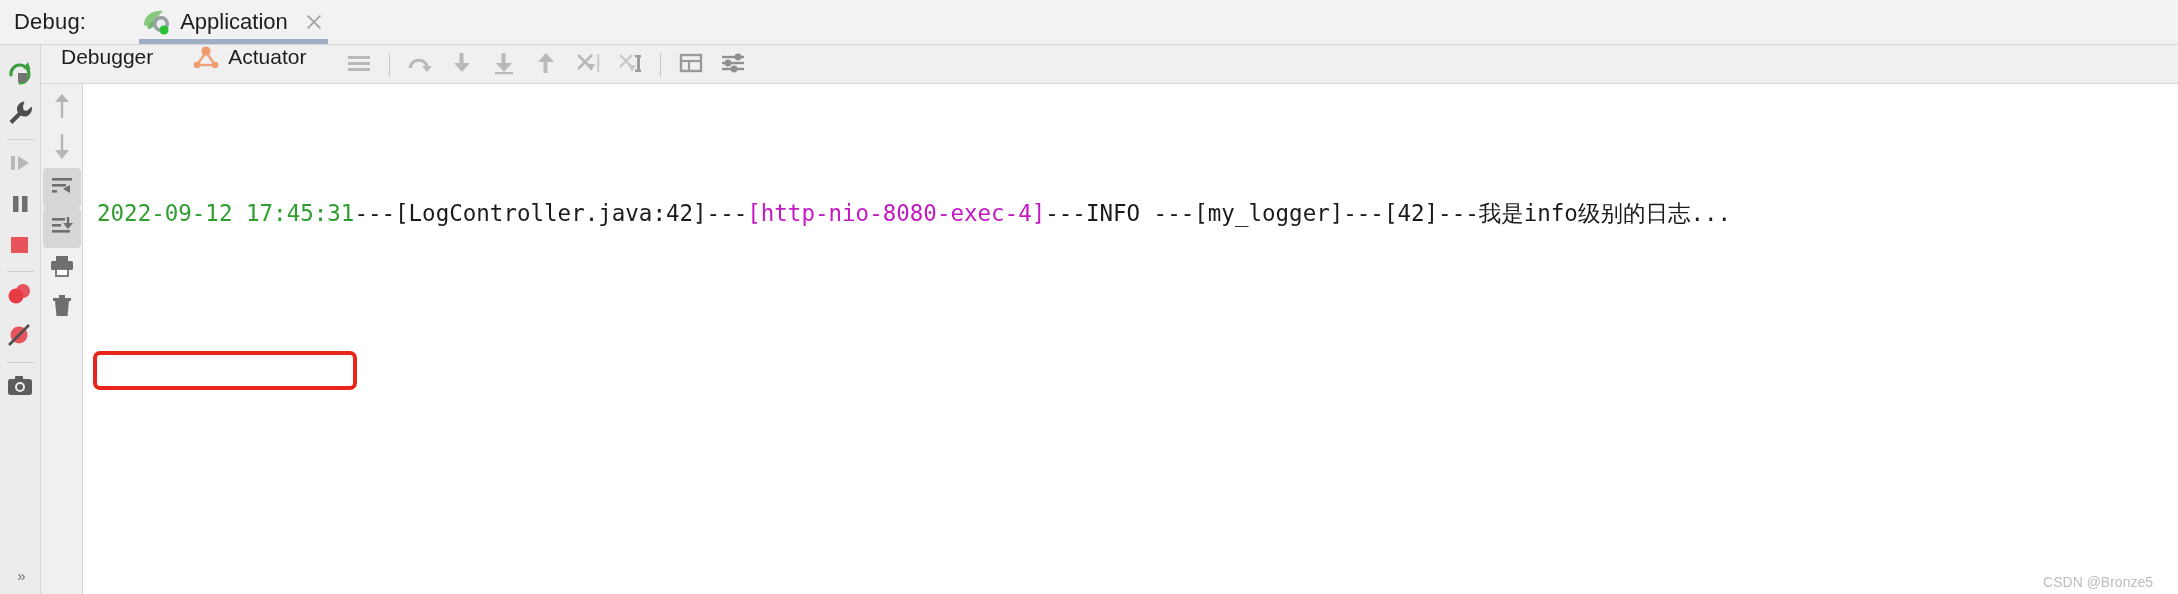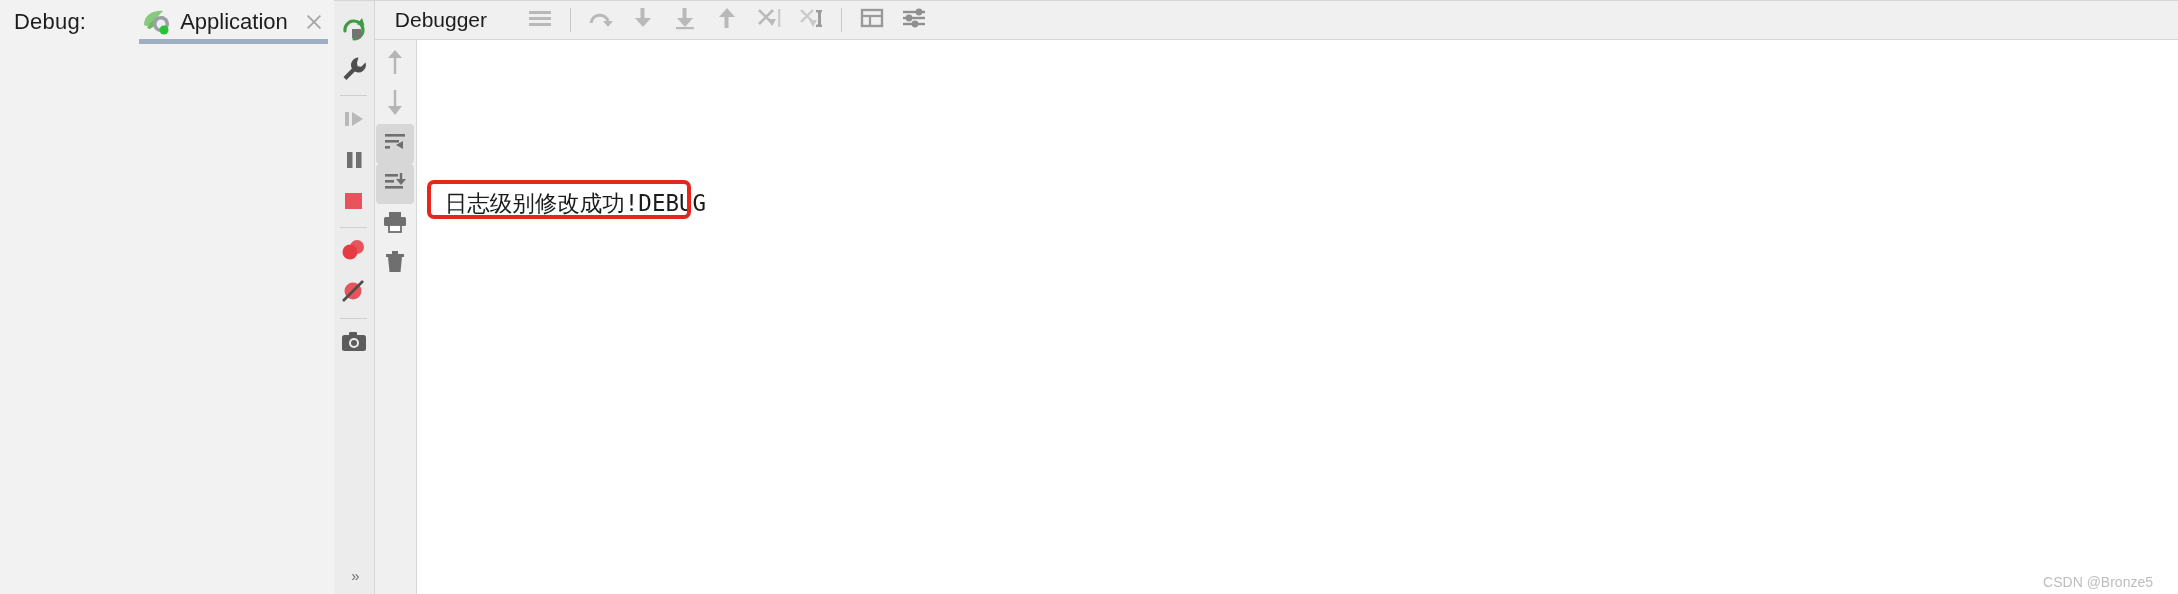--- a/index.html
+++ b/index.html
@@ -6,21 +6,21 @@
   html, body {
     width: 2178px; height: 594px;
     background: #ffffff;
     font-family: "Liberation Sans", sans-serif;
     overflow: hidden;
   }
   .app {
     position: relative;
     width: 2178px; height: 594px;
     background: #f2f2f2;
-    display: flex; flex-direction: row;
+    display: flex; flex-direction: column;
   }
 
   
   .header {
     height: 44px;
     background: #f2f2f2;
     display: flex; align-items: center;
     flex: 0 0 44px;
     position: relative;
   }
@@ -84,21 +84,21 @@
   }
 
   
   .main { flex: 1 1 auto; display: flex; flex-direction: column; min-width: 0; }
 
   .tabbar {
     height: 40px; flex: 0 0 40px;
     background: #f0f0f0;
     border-top: 1px solid #d6d6d6;
     border-bottom: 1px solid #d6d6d6;
-    display: flex; align-items: center;
+    display: flex; align-items: flex-start;
     position: relative;
   }
   .vtab {
     display: flex; align-items: center;
     padding: 0 20px;
     font-size: 21px; color: #1d1d1d;
     position: relative;
     white-space: nowrap;
   }
   .vtab .vtab-ico { margin-right: 9px; display: flex; align-items: center; }
@@ -281,20 +281,33 @@
 
     <div class="main">
 
       <div class="tabbar">
 
         <div class="vtab">
           <span class="vtab-lbl">Debugger</span>
         </div>
 
 
+        <div class="vtab">
+          <span class="vtab-ico">
+            <svg width="26" height="24" viewBox="0 0 26 24">
+              <line x1="4" y1="20" x2="13" y2="7" stroke="#f0a07a" stroke-width="2.4"></line>
+              <line x1="13" y1="7" x2="22" y2="20" stroke="#f0a07a" stroke-width="2.4"></line>
+              <line x1="4" y1="20" x2="22" y2="20" stroke="#f0a07a" stroke-width="2.4"></line>
+              <circle cx="13" cy="6" r="4.6" fill="#f09b6e"></circle>
+              <circle cx="4" cy="20" r="3.3" fill="#f09b6e"></circle>
+              <circle cx="22" cy="20" r="3.3" fill="#f09b6e"></circle>
+            </svg>
+          </span>
+          <span class="vtab-lbl">Actuator</span>
+        </div>
 
         <div class="tb-group">
 
           <div class="tb-btn">
             <span>
               <svg width="26" height="22" viewBox="0 0 26 22">
                 <rect x="2" y="4" width="22" height="3" fill="#b9b9b9"></rect>
                 <rect x="2" y="10" width="22" height="3" fill="#b9b9b9"></rect>
                 <rect x="2" y="16" width="22" height="3" fill="#b9b9b9"></rect>
               </svg>
@@ -453,22 +466,23 @@
                 <rect x="9" y="1" width="6" height="3" fill="#6f6f6f"></rect>
                 <path d="M5 7 L19 7 L17.5 22 L6.5 22 Z" fill="#6f6f6f"></path>
               </svg>
             </span>
           </div>
 
         </div>
 
         <div class="console">
 
-
-          <div class="log-line"><span class="hl-line"><span class="hl-box"></span><span class="c-plain">日志级别修改成功!DEBUG</span></span></div>
+          <div class="log-line"><span class="c-green">2022-09-12 17:45:31</span><span class="c-plain">---[LogController.java:42]---</span><span class="c-magenta">[http-nio-8080-exec-4]</span><span class="c-plain">---INFO ---[my_logger]---[42]---我是info级别的日志...</span></div>
+
+          <div class="log-line"><span class="hl-line"><span class="hl-box"></span></span></div>
 
         </div>
       </div>
     </div>
   </div>
 
   <div class="watermark">CSDN @Bronze5</div>
 </div>
 
 </body></html>

